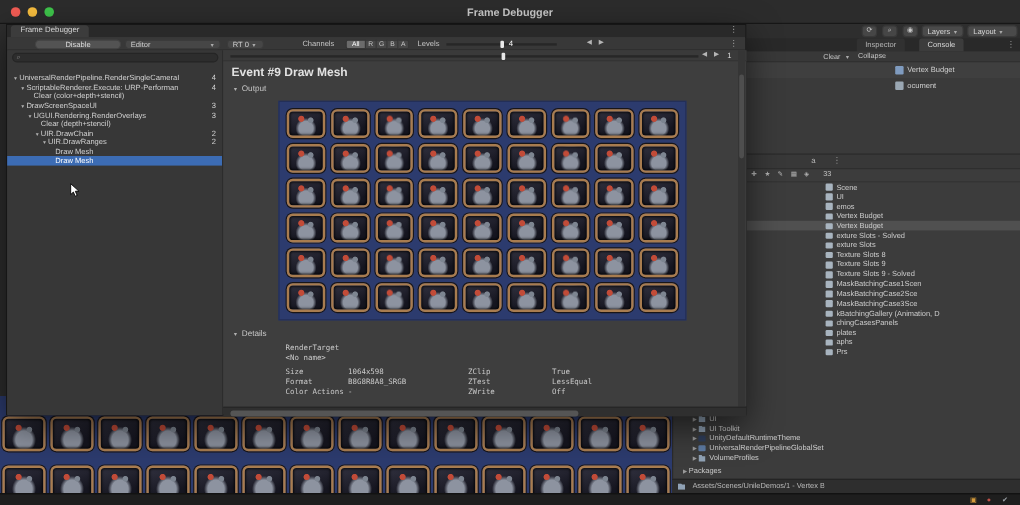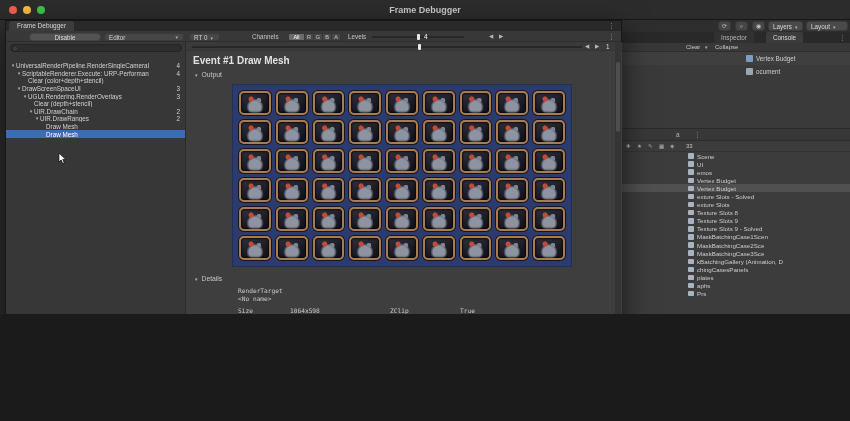--- a/index.html
+++ b/index.html
@@ -1,17 +1,17 @@
 <!DOCTYPE html>
 <html><head>
 <meta charset="utf-8">
 <style>
   *{margin:0;padding:0;box-sizing:border-box}
   html,body{background:#1b1b1b}
-  #root{position:relative;width:850px;height:314px;background:#2e2e2e;overflow:hidden;
+  #root{position:relative;width:850px;height:421px;background:#2e2e2e;overflow:hidden;
         font-family:"Liberation Sans",sans-serif;color:#ccc;-webkit-font-smoothing:antialiased}
   .abs{position:absolute}
 
   
   #mac-titlebar{left:0;top:0;width:850px;height:20px;background:#2c2c2c;border-bottom:1px solid #171717}
   .tl-dot{position:absolute;top:6px;width:8px;height:8px;border-radius:50%}
   #dot-close{left:9px;background:#f25c54}
   #dot-min{left:23px;background:#f6bd3e}
   #dot-max{left:37px;background:#3ec54b}
   #mac-title{position:absolute;left:0;right:0;top:0;line-height:20px;text-align:center;font-size:9px;font-weight:700;color:#c9c9c9}
@@ -455,21 +455,21 @@
 
     <div id="fd-right">
       <div id="scrub-row">
         <span id="scrub-track" class="slider-track"></span>
         <span id="scrub-thumb" class="slider-thumb"></span>
         <span id="scrub-prev" class="arrow-btn">◀</span>
         <span id="scrub-next" class="arrow-btn">▶</span>
         <span id="scrub-value">1</span>
       </div>
 
-      <div id="event-title">Event #1 Draw Mesh</div>
+      <div id="event-title">Event #9 Draw Mesh</div>
 
       <div id="output-row" class="fold-row">
         <span class="fold-caret">▼</span><span>Output</span>
       </div>
 
       <div id="preview">
           <div class="sprite"></div>
           <div class="sprite"></div>
           <div class="sprite"></div>
           <div class="sprite"></div>

